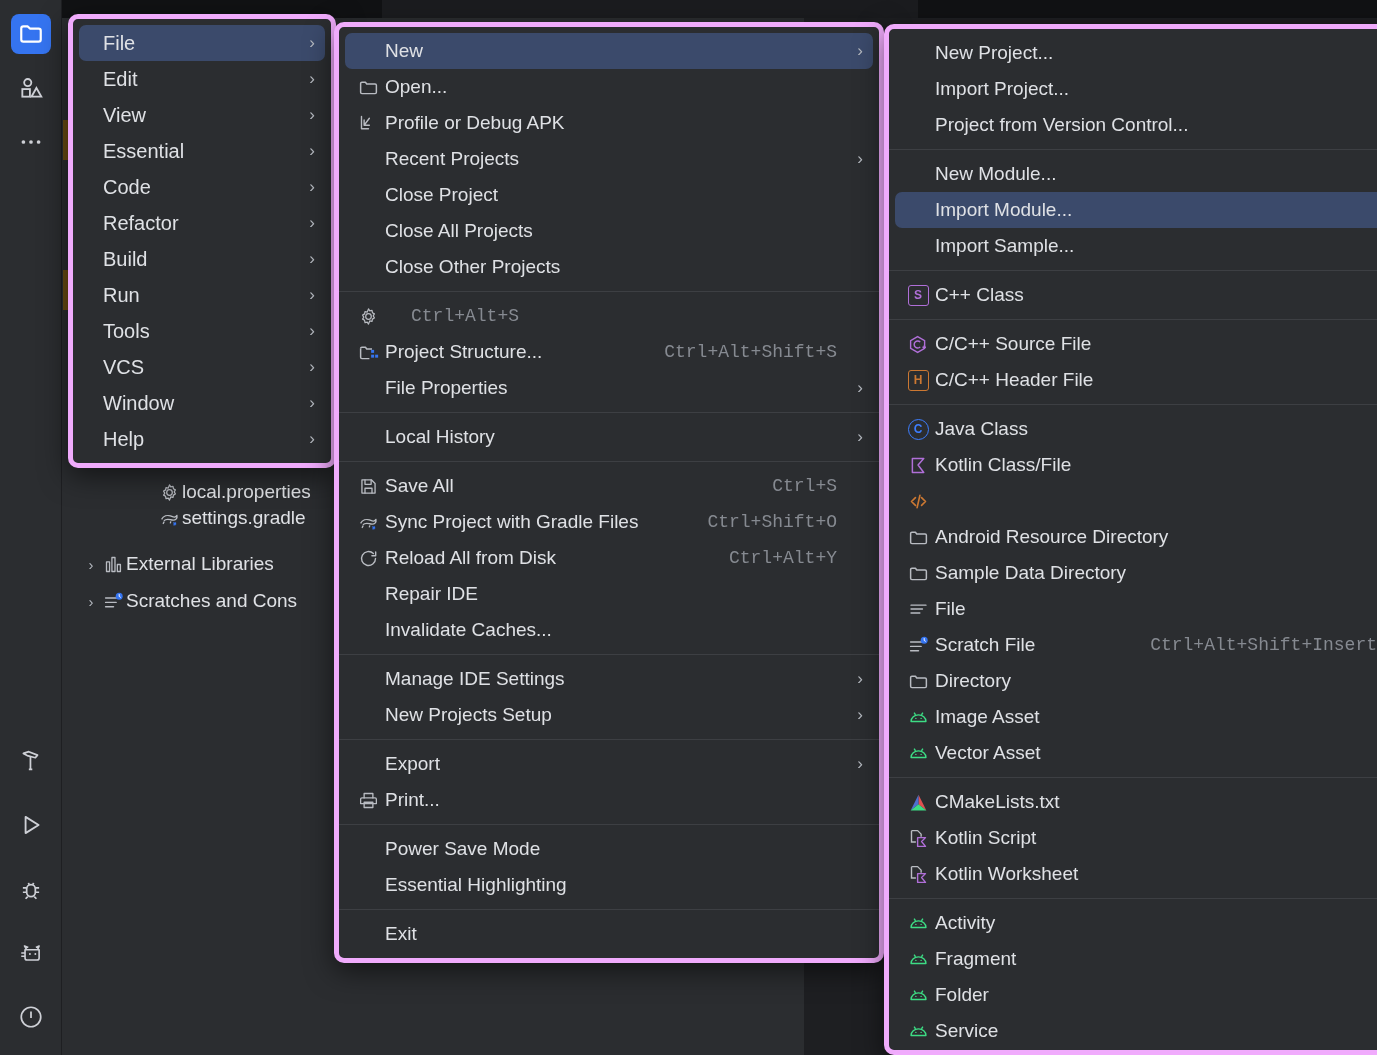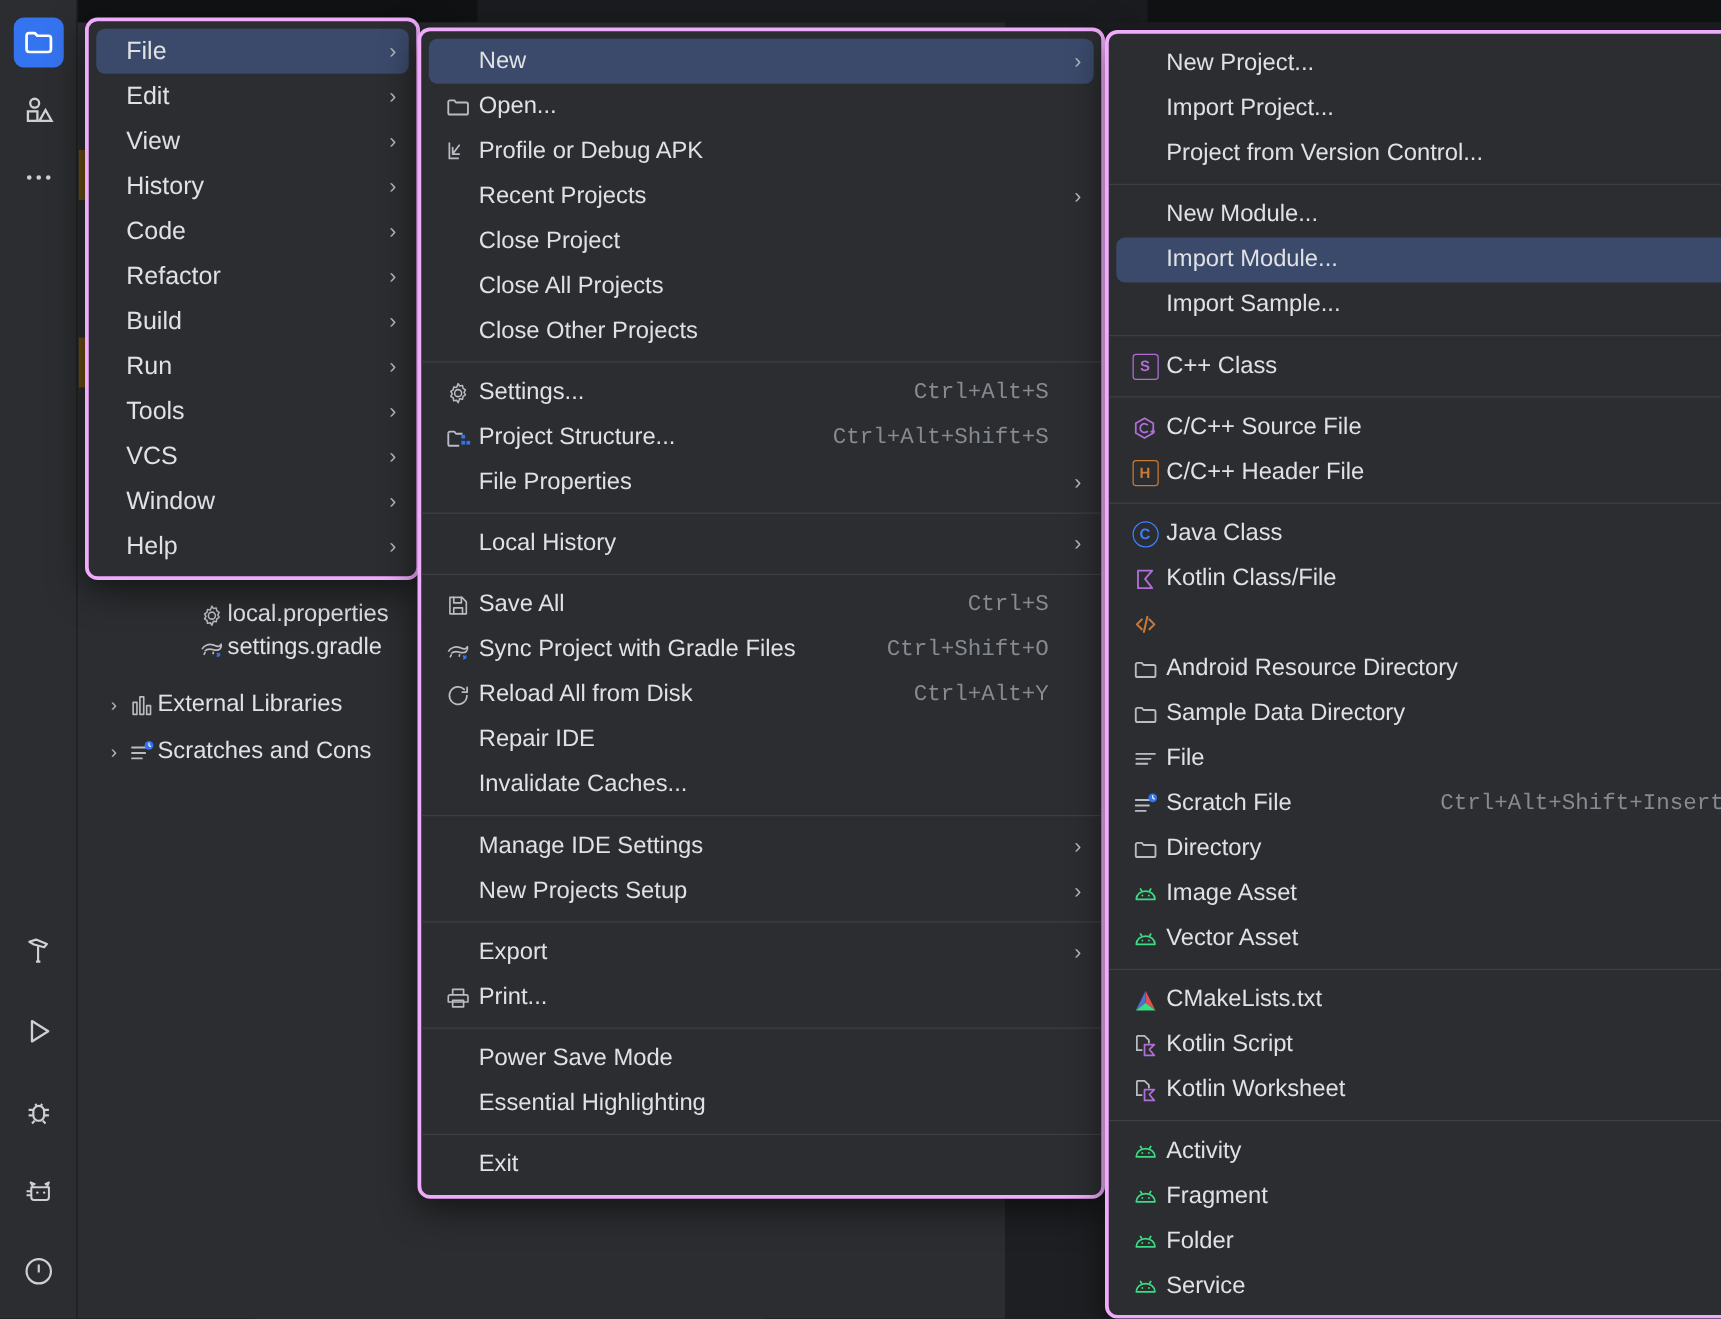--- a/index.html
+++ b/index.html
@@ -75,21 +75,21 @@
   .mark-strip {
     position: absolute; left: 63px;
     width: 5px; height: 40px;
     background: #6b4c13;
   }
 
   
   .menu {
     position: absolute;
     background: #2b2d30;
-    border: 3px solid #f0abfc;
+    border: 5px solid #f0abfc;
     border-radius: 10px;
     box-shadow: 0 8px 28px rgba(0,0,0,0.55);
     padding: 6px 0;
     box-sizing: border-box;
     overflow: hidden;
   }
   .mi {
     position: relative;
     display: flex; align-items: center;
     height: 36px;
@@ -317,21 +317,21 @@
       </div>
       <div class="mi">
         <span class="lbl">Edit</span>
         <span class="chev">›</span>
       </div>
       <div class="mi">
         <span class="lbl">View</span>
         <span class="chev">›</span>
       </div>
       <div class="mi">
-        <span class="lbl">History</span>
+        <span class="lbl">Essential</span>
         <span class="chev">›</span>
       </div>
       <div class="mi">
         <span class="lbl">Code</span>
         <span class="chev">›</span>
       </div>
       <div class="mi">
         <span class="lbl">Refactor</span>
         <span class="chev">›</span>
       </div>
@@ -406,21 +406,20 @@
         <span class="chev"></span>
       </div>
       <div class="sep"></div>
       <div class="mi">
         <span class="ico">
           <svg width="21" height="21" viewBox="0 0 24 24" fill="none" stroke="#b9bcc2" stroke-width="1.4" stroke-linejoin="round" stroke-linecap="round">
             <circle cx="12" cy="12" r="3.2"></circle>
             <path d="M12 3.3l1.4 2.2 2.6-.5.5 2.6 2.2 1.4-1.3 2.3 1.3 2.3-2.2 1.4-.5 2.6-2.6-.5L12 20.7l-1.4-2.2-2.6.5-.5-2.6-2.2-1.4 1.3-2.3-1.3-2.3 2.2-1.4.5-2.6 2.6.5z"></path>
           </svg>
         </span>
-        <span class="lbl">Settings...</span>
         <span class="shortcut">Ctrl+Alt+S</span>
         <span class="chev"></span>
       </div>
       <div class="mi">
         <span class="ico">
           <svg width="21" height="21" viewBox="0 0 24 24" fill="none">
             <path d="M3 7.5a1.5 1.5 0 0 1 1.5-1.5h4L10 8h6" stroke="#b9bcc2" stroke-width="1.7" stroke-linejoin="round"></path>
             <path d="M3 7.5v10A1.5 1.5 0 0 0 4.5 19H13" stroke="#b9bcc2" stroke-width="1.7"></path>
             <rect x="15" y="9" width="3.4" height="3.4" fill="#3574f0"></rect>
             <rect x="15" y="14.5" width="3.4" height="3.4" fill="#3574f0"></rect>

